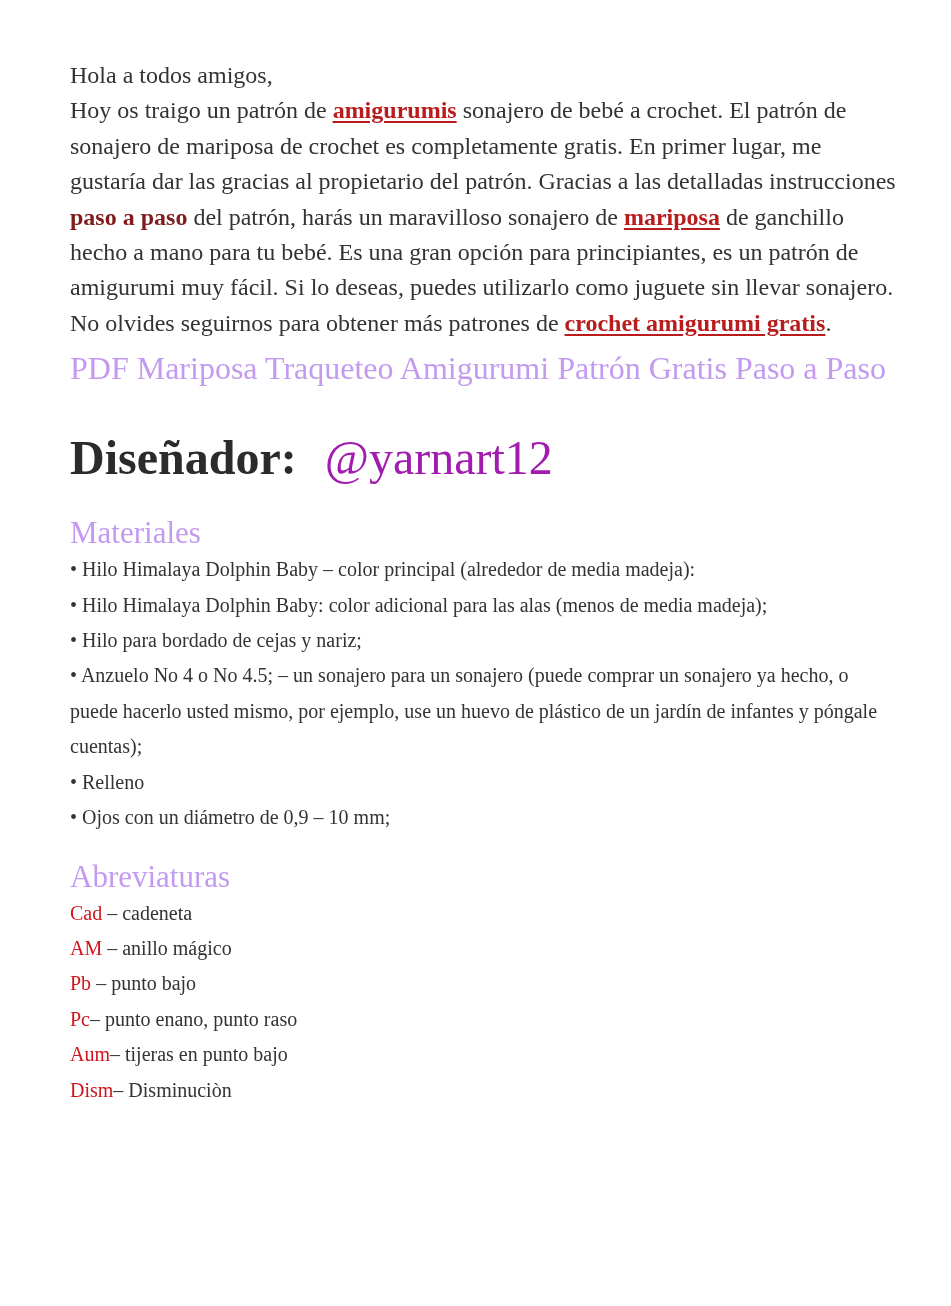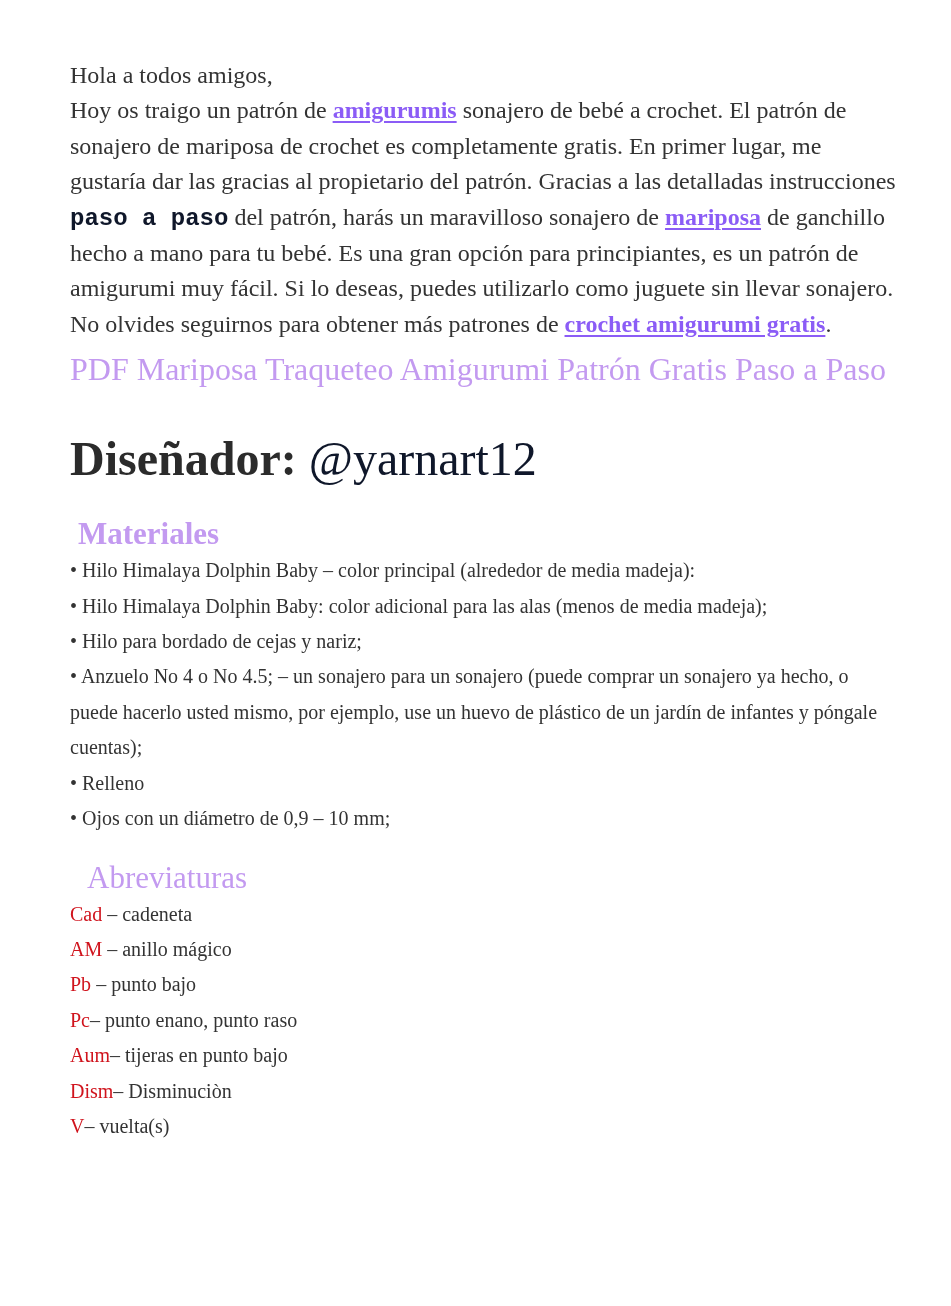--- a/index.html
+++ b/index.html
@@ -5,38 +5,38 @@
   html, body { margin: 0; padding: 0; background: #ffffff; }
   body {
     width: 951px; height: 1306px; overflow: hidden;
     font-family: "Liberation Serif", "DejaVu Serif", serif;
     color: #333333;
   }
   .page { position: relative; padding: 58px 0 0 70px; width: 830px; }
   p { margin: 0; }
   .body-text { font-size: 24px; line-height: 35.4px; }
   a.link {
-    color: #8b5cf6; font-weight: bold; text-decoration: underline;
+    color: #b91c1c; font-weight: bold; text-decoration: underline;
     text-decoration-thickness: 2px; text-underline-offset: 3px;
   }
-  strong { font-weight: bold; color: #0f172a; font-family: Liberation Mono, monospace; }
+  strong { font-weight: bold; color: #7f1d1d; }
   .title {
     font-size: 32px; line-height: 48px; color: #c39af0;
     font-weight: normal; margin: 3px 0 0 0;
   }
   .designer {
     font-size: 48px; line-height: 56px; margin: 38px 0 0 0; font-weight: normal;
   }
   .designer .label { font-weight: bold; color: #2b2b2b; }
-  .designer .handle { color: #0f172a; }
+  .designer .handle { color: #a21caf; margin-left: 16px; }
   .section-heading {
     font-size: 31px; line-height: 38px; color: #c39af0; font-weight: normal;
   }
-  .h-materiales { margin: 28px 0 0 8px; font-weight: bold; }
-  .h-abrev { margin: 22px 0 0 17px; }
+  .h-materiales { margin: 28px 0 0 0; }
+  .h-abrev { margin: 22px 0 0 0; }
   ul.materials { list-style: none; margin: 0; padding: 0; font-size: 20px; line-height: 35.4px; }
   ul.abbr { list-style: none; margin: 0; padding: 0; font-size: 20px; line-height: 35.4px; }
   .abbr-term { color: #d0141d; }
 </style>
 </head>
 <body>
 
 <div class="page">
 
   <p class="body-text">Hola a todos amigos,</p>
@@ -58,16 +58,15 @@
   </ul>
 
   <h3 class="section-heading h-abrev">Abreviaturas</h3>
   <ul class="abbr">
     <li><span class="abbr-term">Cad</span><span> – </span><span>cadeneta</span></li>
     <li><span class="abbr-term">AM</span><span> – </span><span>anillo mágico</span></li>
     <li><span class="abbr-term">Pb</span><span> – </span><span>punto bajo</span></li>
     <li><span class="abbr-term">Pc</span><span>– </span><span>punto enano, punto raso</span></li>
     <li><span class="abbr-term">Aum</span><span>– </span><span>tijeras en punto bajo</span></li>
     <li><span class="abbr-term">Dism</span><span>– </span><span>Disminuciòn</span></li>
-    <li><span class="abbr-term">V</span><span>– </span><span>vuelta(s)</span></li>
   </ul>
 
 </div>
 
 </body></html>

